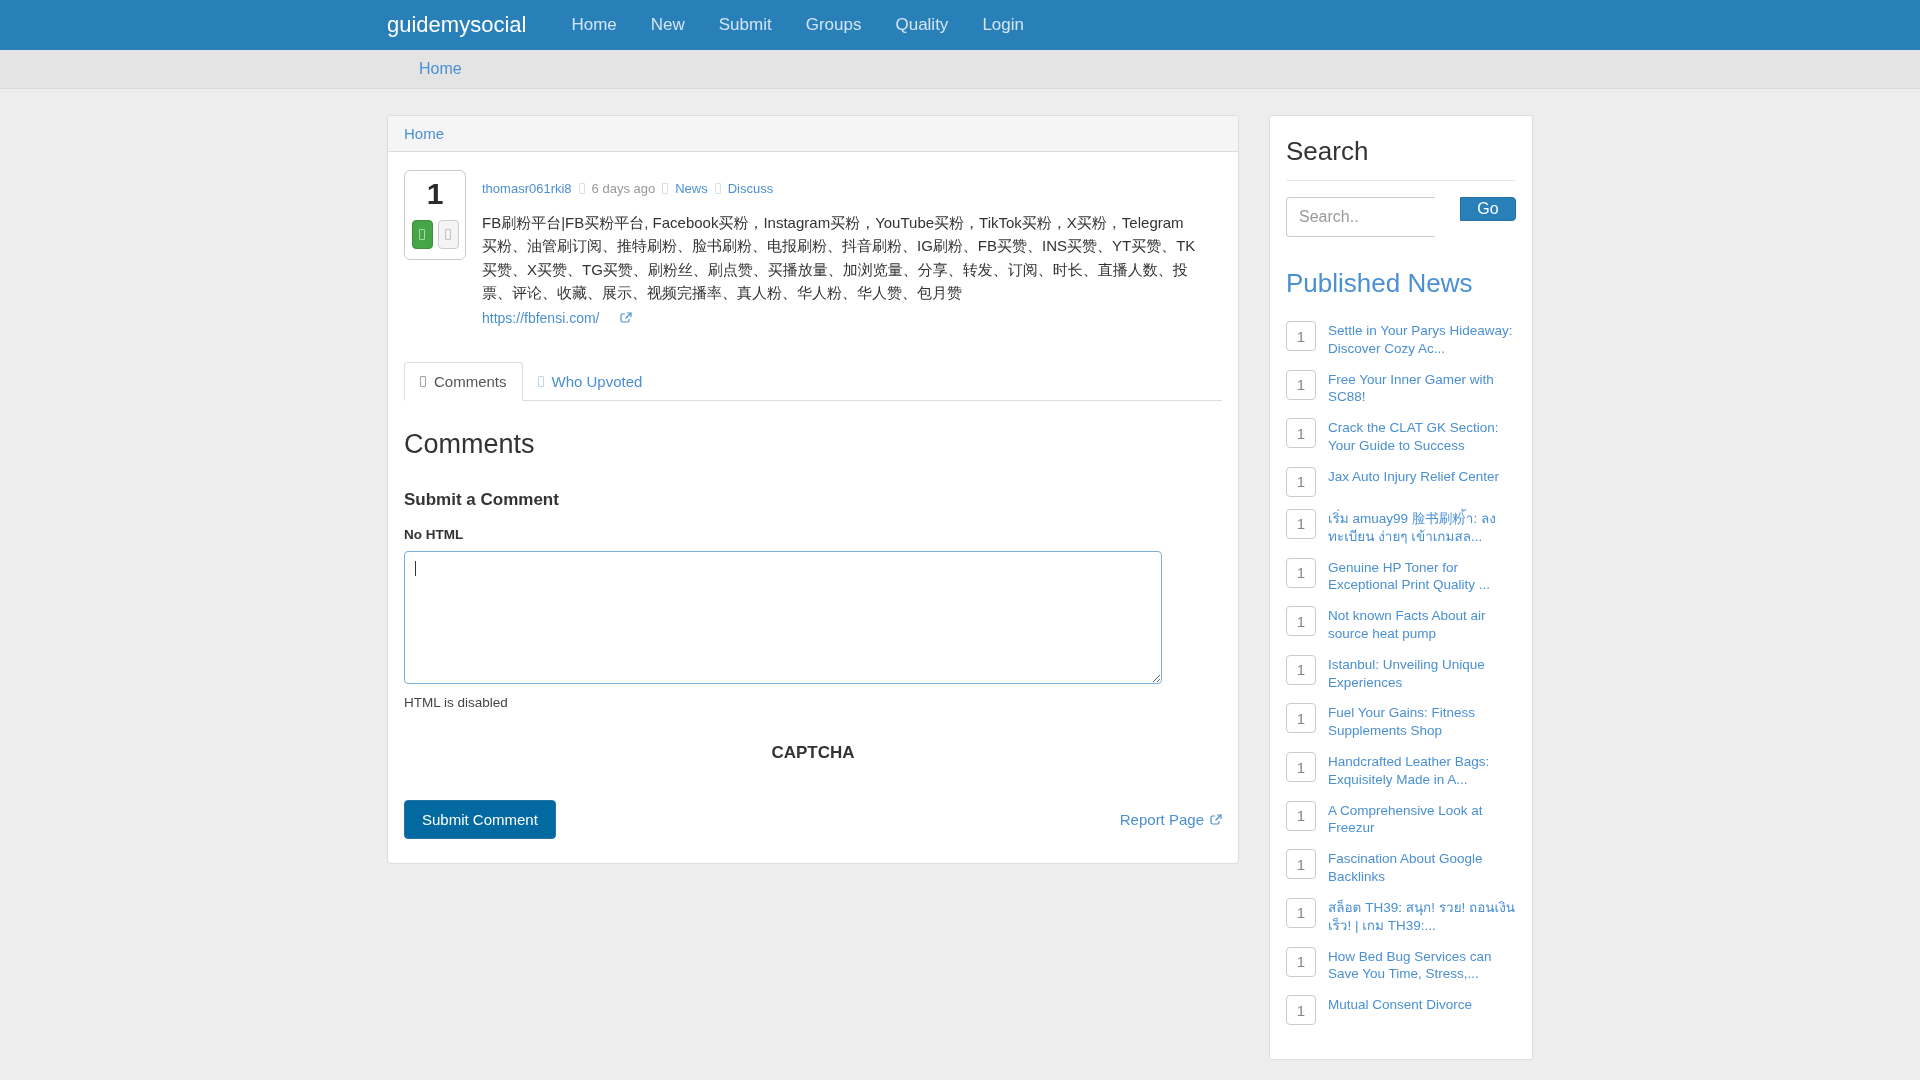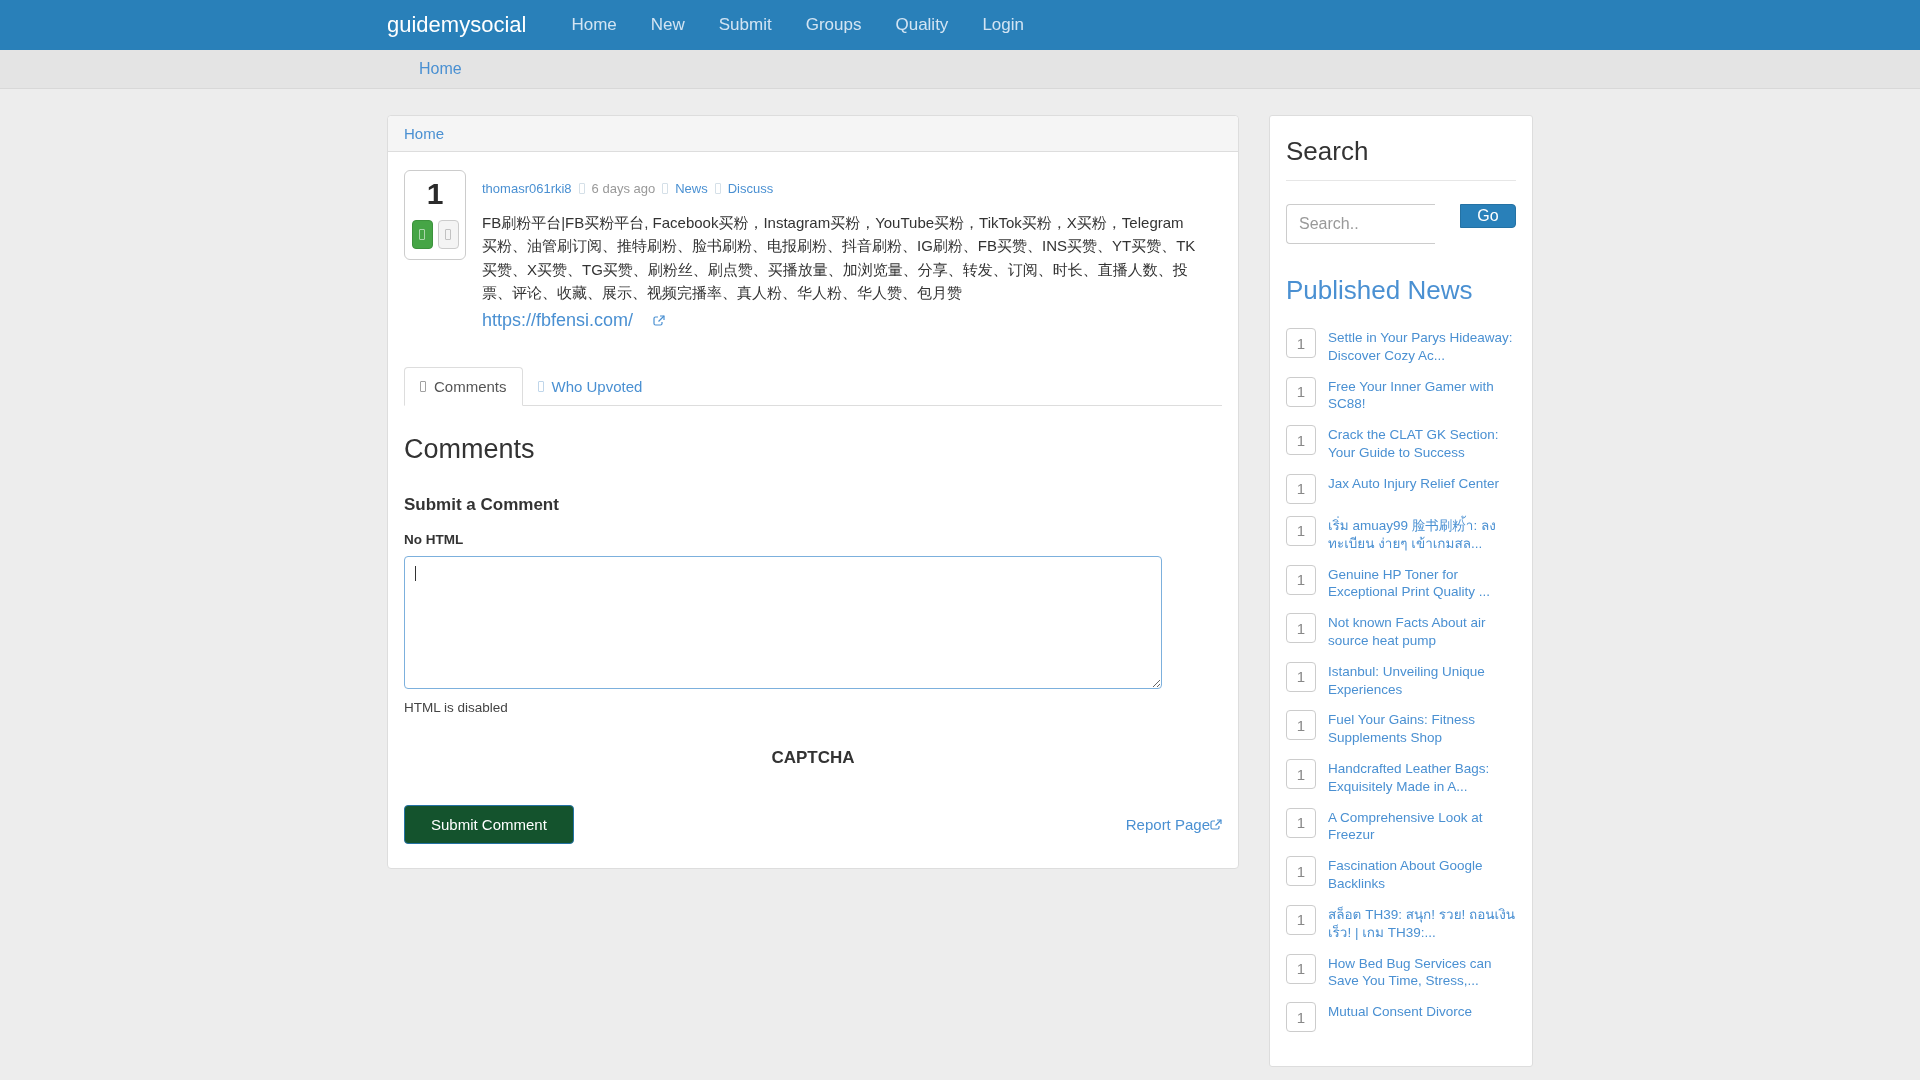--- a/index.html
+++ b/index.html
@@ -42,49 +42,49 @@
   .vote-up { background:#46a546; border:1px solid #3c923c; color:#fff; }
   .vote-down { background:#f4f4f4; border:1px solid #ccc; color:#999; }
   .tofu { display:inline-block; width:6px; height:11px; border:1px solid currentColor; border-radius:1px; opacity:.55; }
   .post-body { flex:1; padding-right:26px; min-width:0; }
   .post-body h1 { margin:2px 0 0; }
   .post-title { font-size:30px; font-weight:normal; color:#4a90d2; }
   .post-meta { margin-top:11px; font-size:13px; color:#999; display:flex; align-items:center; gap:7px; }
   .post-meta a { color:#4a90d2; }
   .post-meta .sep { color:#b3c6d6; }
   .post-desc { margin:15px 0 6px; font-size:15px; line-height:1.55; color:#333; }
-  .post-link-row { margin-top:2px; font-size:18px; display:flex; align-items:center; gap:20px;text-align:center; }
+  .post-link-row { margin-top:2px; font-size:14px; display:flex; align-items:center; gap:20px;text-align:center; }
   .post-link-row a { color:#4a90d2; }
   .ext-icon { color:#4a90d2; display:inline-flex; }
 
   
   .tabs { margin-top:36px; border-bottom:1px solid #ddd; display:flex; }
   .tab { padding:10px 15px; font-size:15px; margin-bottom:-1px; display:flex; align-items:center; gap:8px; cursor:pointer; }
   .tab.active { background:#fff; border:1px solid #ddd; border-bottom:1px solid #fff; border-radius:4px 4px 0 0; color:#555; }
   .tab.inactive { color:#4a90d2; }
   .tab.inactive .tofu { color:#8cb4d8; }
 
   
   .comments-heading { font-size:27px; font-weight:500; color:#333; margin:28px 0 0; }
   .submit-heading { font-size:17px; font-weight:bold; margin:30px 0 0; }
   .no-html { font-weight:bold; font-size:13.5px; margin-top:17px; }
   .textarea-wrap { position:relative; margin-top:9px; width:758px; }
   .comment-textarea { width:758px; height:133px; border:1px solid #7cb0dd; border-radius:4px; resize:both; outline:none; font:inherit; padding:8px 10px; display:block; }
   .caret { position:absolute; left:11px; top:10px; width:1px; height:15px; background:#333; }
   .html-disabled { margin-top:11px; font-size:13.5px; color:#444; }
   .captcha-heading { font-size:17px; font-weight:bold; margin:33px 0 16px;text-align:center; }
   .form-actions { margin-top:37px; display:flex; justify-content:space-between; align-items:center; }
-  .submit-btn { background:#14532d; color:#fff; border:1px solid #2472a4; border-radius:4px; font-size:15px; padding:10px 26px; cursor:pointer; font-family:inherit; }
-  .report { display:flex; align-items:center; font-size:15px; }
+  .submit-btn { background:#0369a1; color:#fff; border:1px solid #2472a4; border-radius:4px; font-size:15px; padding:10px 17px; cursor:pointer; font-family:inherit; }
+  .report { display:flex; align-items:center; gap:6px; font-size:15px; }
   .report a { color:#4a90d2; }
 
   
   .sidebar { width:264px; flex:none; background:#fff; border:1px solid #ddd; border-radius:3px; padding:16px 16px 22px; }
   .search-heading { font-size:26px; font-weight:normal; color:#333; margin:4px 0 0; padding-bottom:13px; border-bottom:1px solid #e6e6e6; }
-  .search-group { display:flex; margin-top:23px;gap:25px; }
+  .search-group { display:flex; margin-top:16px;gap:25px; }
   .search-input { flex:1; min-width:0; height:40px; border:1px solid #ccc; border-right:none; border-radius:4px 0 0 4px; padding:0 12px; font-size:16px; color:#555; outline:none; font-family:inherit; }
   .search-input::placeholder { color:#999; }
   .go-btn { width:56px; height:24px; background:#2980b9; color:#fff; border:1px solid #2472a4; border-radius:0 4px 4px 0; font-size:16px; cursor:pointer; font-family:inherit; }
   .published-heading { font-size:26px; font-weight:normal; color:#4a90d2; margin:31px 0 22px; }
   .news-list { list-style:none; margin:0; padding:0; }
   .news-item { display:flex; gap:12px; margin-bottom:12px; min-height:30px; align-items:flex-start; }
   .news-badge { width:30px; height:30px; flex:none; border:1px solid #ccc; border-radius:4px; color:#888; font-size:15px; display:flex; align-items:center; justify-content:center; background:#fff; }
   .news-link { font-size:13.5px; color:#4a90d2; line-height:1.32; padding-top:1px; }
 </style>
 </head>

